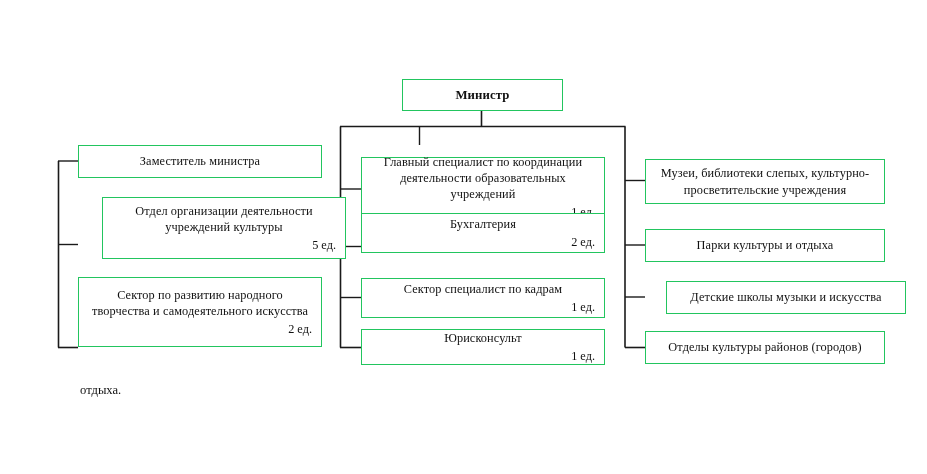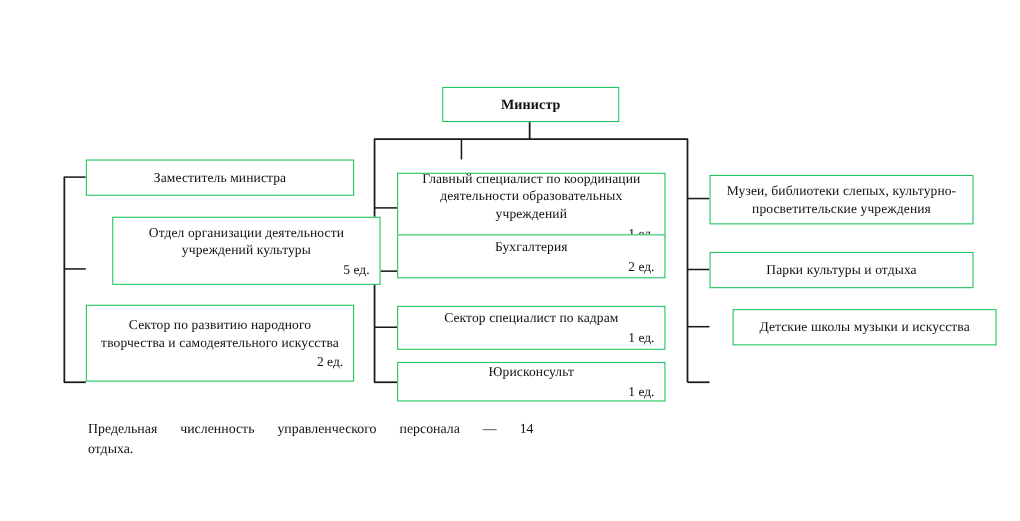--- a/index.html
+++ b/index.html
@@ -149,19 +149,22 @@
   <div class="node" style="left:645px; top:229px; width:240px; height:33px;">
     <div class="title">Парки культуры и отдыха</div>
 
   </div>
 
   <div class="node" style="left:645px; top:281px; width:240px; height:33px;margin-left:21px;">
     <div class="title">Детские школы музыки и искусства</div>
 
   </div>
 
+  <div class="node" style="left:645px; top:331px; width:240px; height:33px;">
+    <div class="title">Отделы культуры районов   (городов)</div>
+
+  </div>
 
   <div class="caption" style="left:80px; top:381px; width:405px;">
-    <span class="l1">Предельная численность управленческого персонала — 14</span>
     <span class="l2">отдыха.</span>
   </div>
 
 </div>
 
 </body></html>

